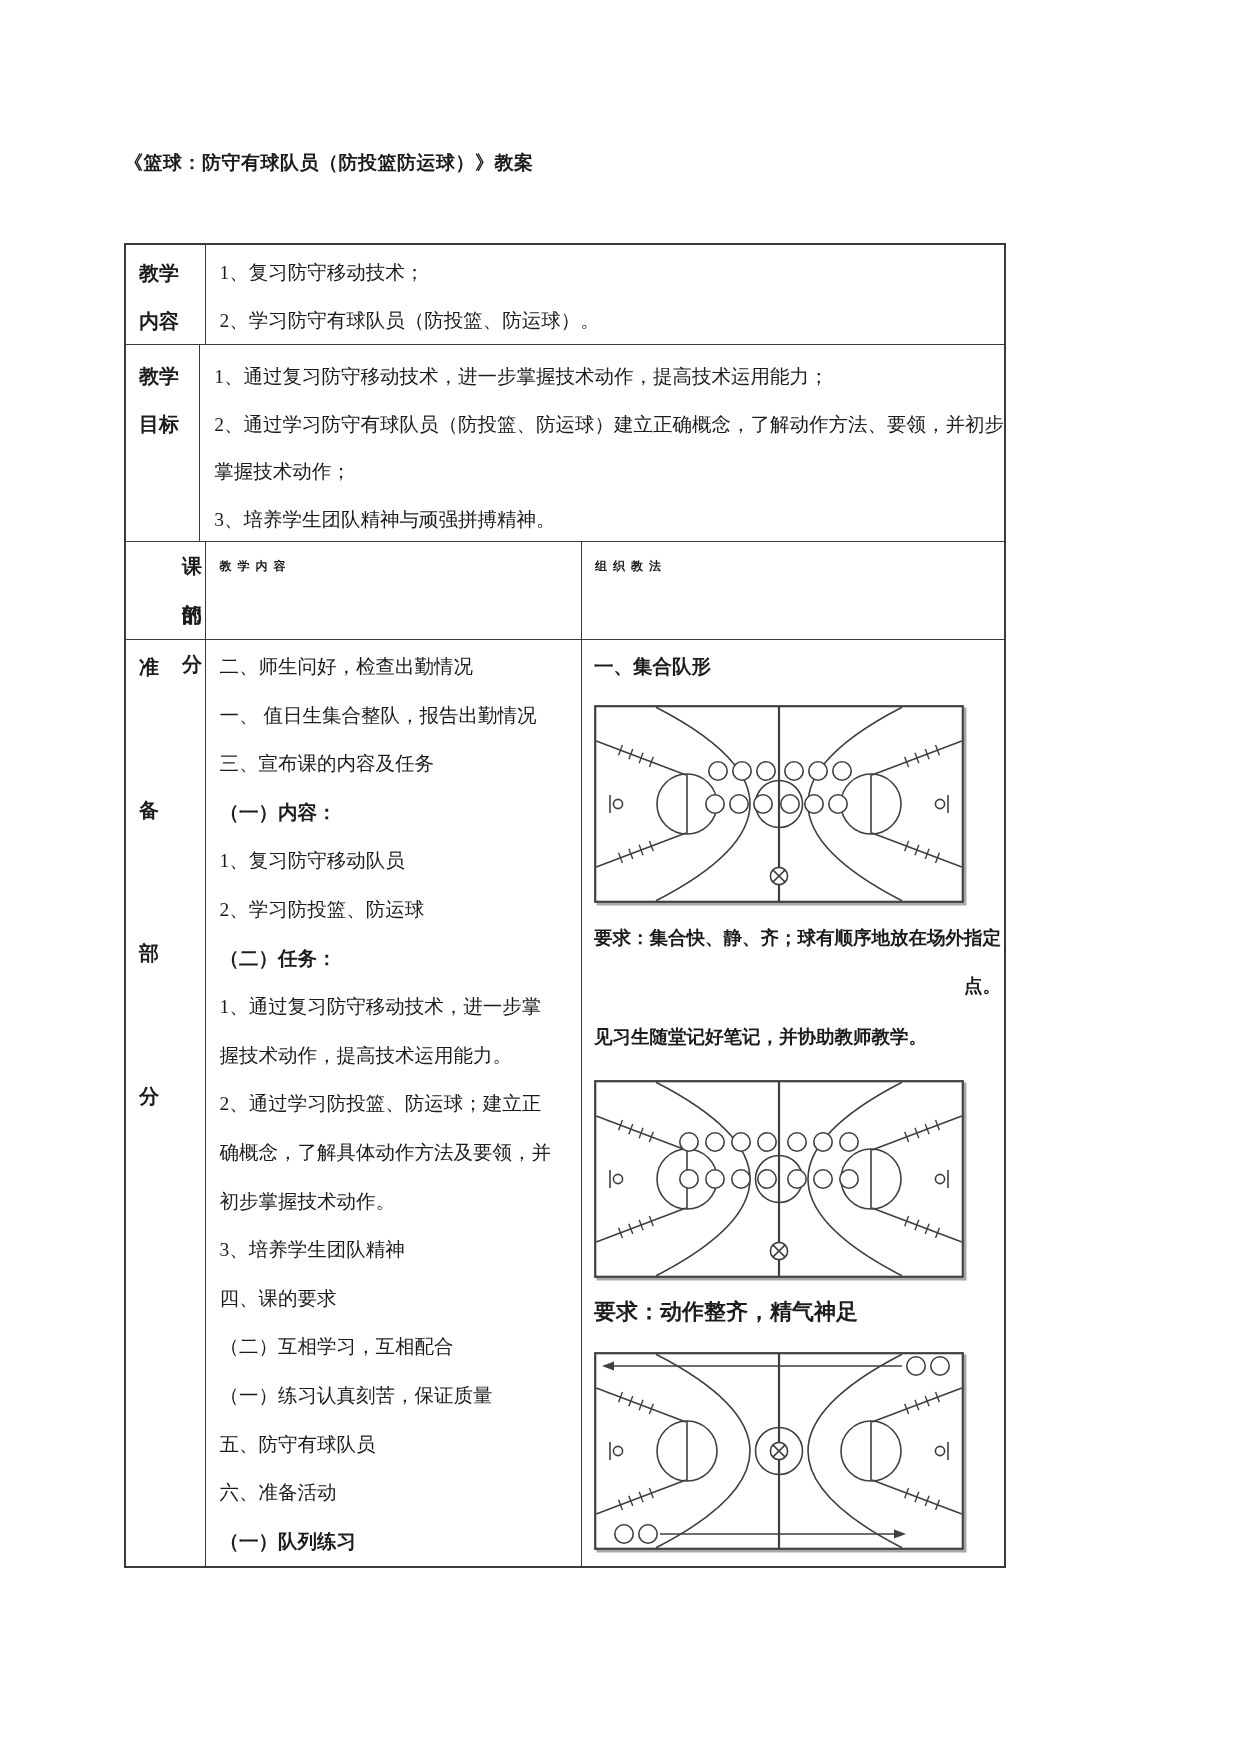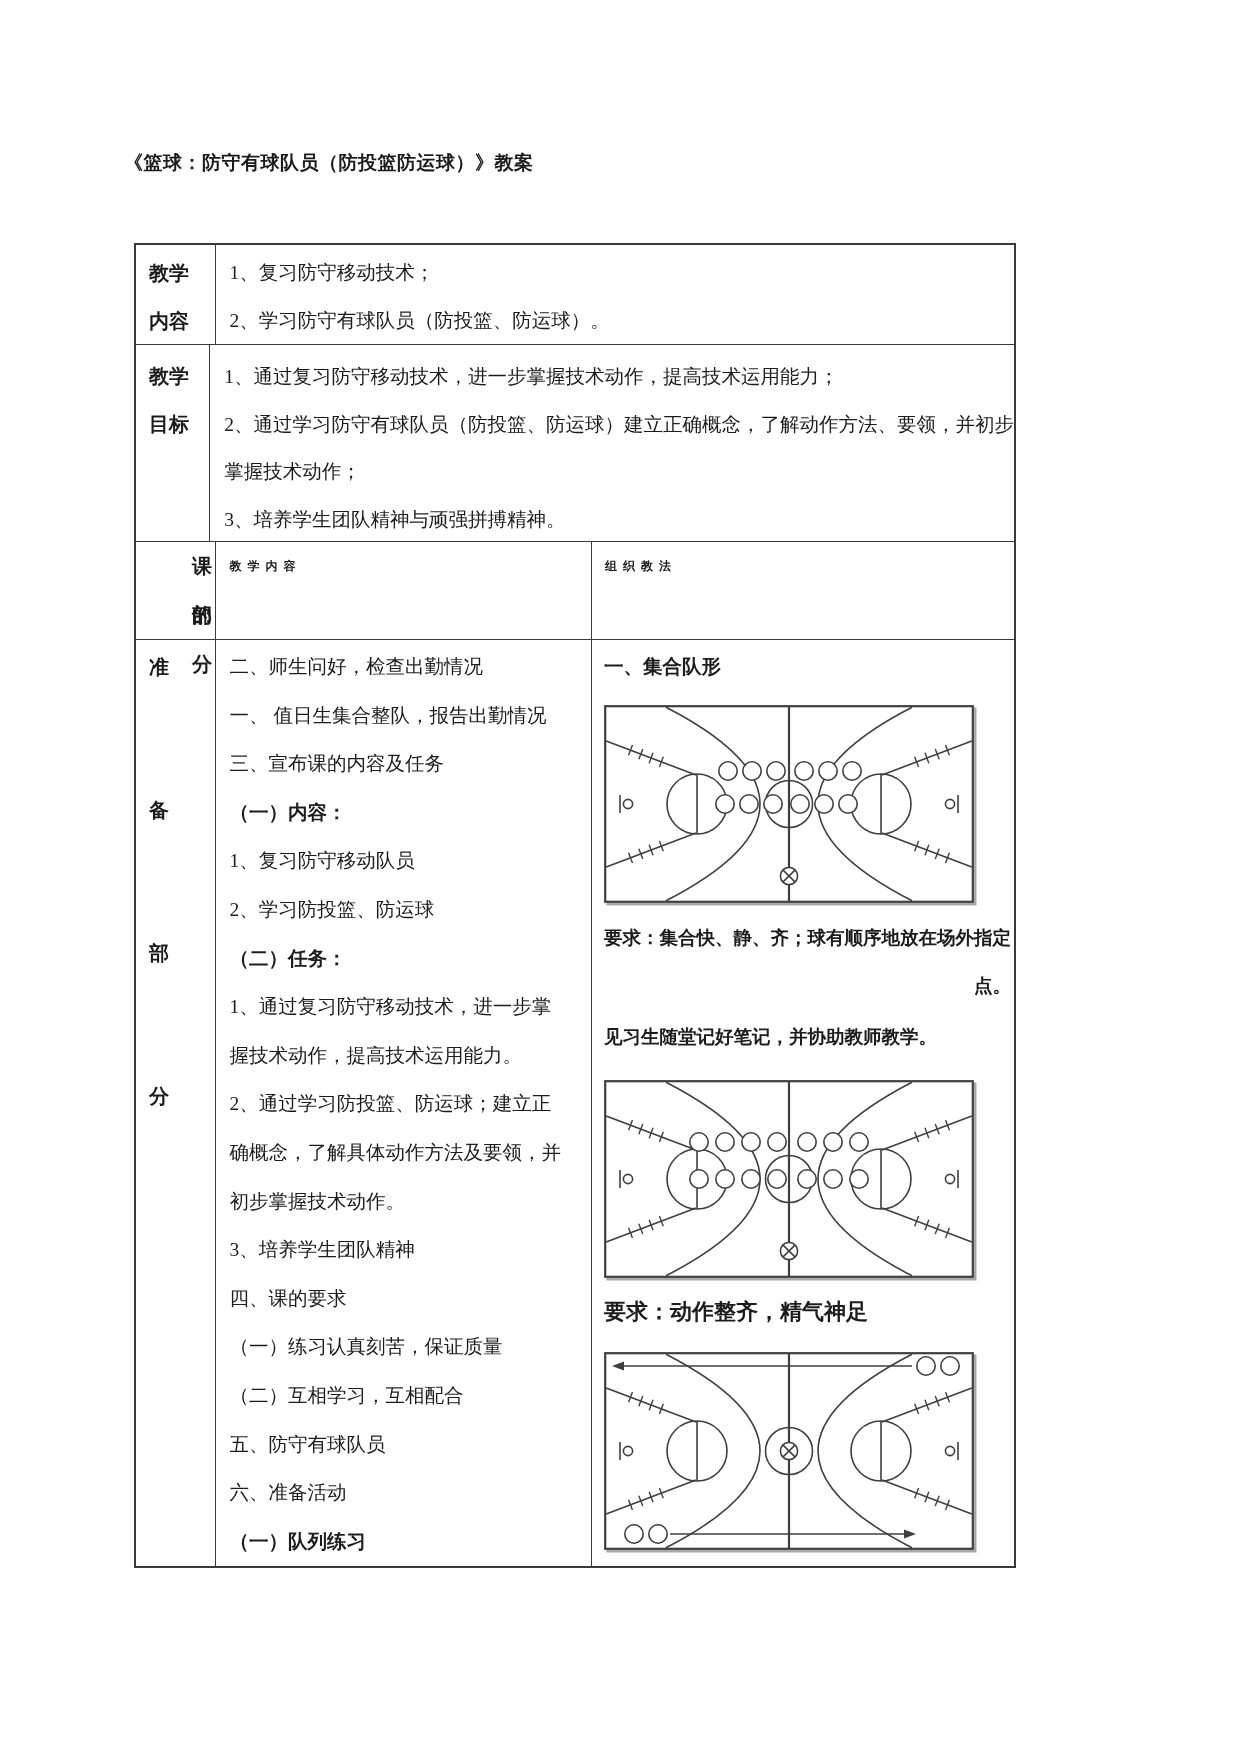--- a/index.html
+++ b/index.html
@@ -3,21 +3,21 @@
 <meta charset="utf-8">
 <style>
   * { margin:0; padding:0; box-sizing:border-box; }
   html,body { width:1240px; height:1753px; background:#ffffff; overflow:hidden;
     font-family:"Liberation Serif","DejaVu Serif",serif; color:#1c1c1c; }
   .page { position:relative; width:1240px; height:1753px; }
 
   .title { position:absolute; left:124px; top:150px; width:882px; text-align:left;
     font-size:19px; font-weight:700; letter-spacing:.5px; }
 
-  .doc-table { position:absolute; left:134px; top:243px; width:882px; height:1325px;
+  .doc-table { position:absolute; left:124px; top:243px; width:882px; height:1325px;
     border:2px solid #3a3a3a; display:flex; flex-direction:column; }
 
   .row { display:flex; border-bottom:1.5px solid #3a3a3a; }
   .row:last-child { border-bottom:none; }
   .r1 { height:100px; } .r2 { height:197px; } .r3 { height:98px; } .r4 { flex:1; }
 
   .cell { box-sizing:border-box; }
   .lab { width:79.5px; border-right:1.5px solid #3a3a3a; padding-left:13px;
     font-weight:700; font-size:20px; }
   .mid { width:376.5px; border-right:1.5px solid #3a3a3a; }
@@ -111,22 +111,22 @@
         <div class="ml">1、复习防守移动队员</div>
         <div class="ml">2、学习防投篮、防运球</div>
         <div class="ml b">（二）任务：</div>
         <div class="ml">1、通过复习防守移动技术，进一步掌</div>
         <div class="ml">握技术动作，提高技术运用能力。</div>
         <div class="ml">2、通过学习防投篮、防运球；建立正</div>
         <div class="ml">确概念，了解具体动作方法及要领，并</div>
         <div class="ml">初步掌握技术动作。</div>
         <div class="ml">3、培养学生团队精神</div>
         <div class="ml">四、课的要求</div>
+        <div class="ml">（二）互相学习，互相配合</div>
         <div class="ml">（一）练习认真刻苦，保证质量</div>
-        <div class="ml">（二）互相学习，互相配合</div>
         <div class="ml">五、防守有球队员</div>
         <div class="ml">六、准备活动</div>
         <div class="ml b">（一）队列练习</div>
       </div>
 
       <div class="cell rgt" style="font-weight:400;">
         <div class="rc rc-heading">一、集合队形</div>
 
         <svg id="court1" class="court" viewBox="0 0 370 198">
             <rect x="1.2" y="1.2" width="367.6" height="195.6" fill="#ffffff" stroke="#3f3f3f" stroke-width="2.2"></rect>

